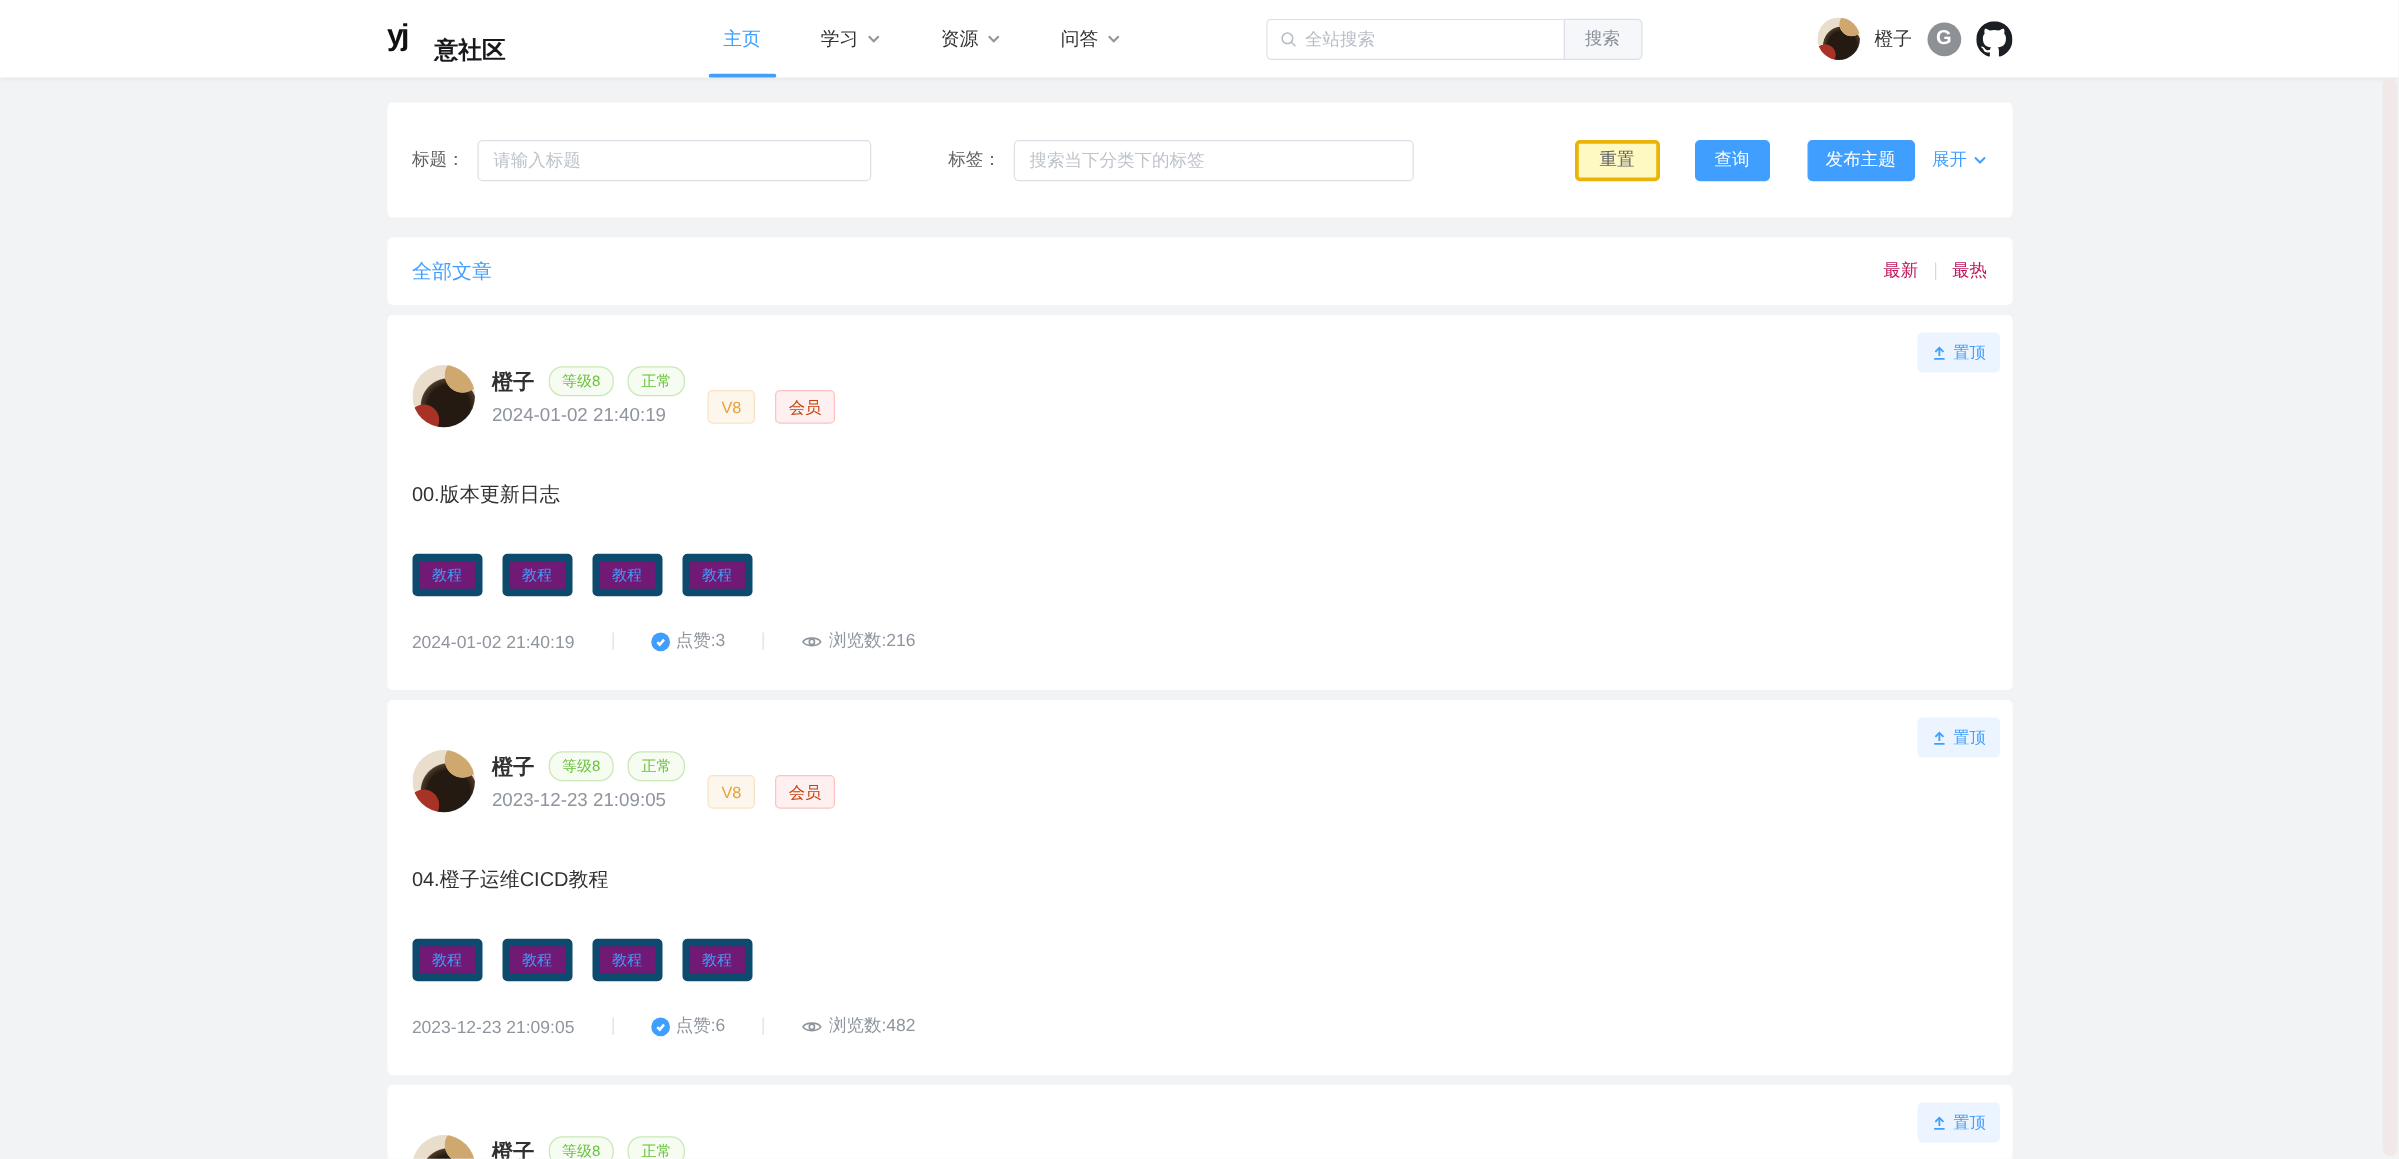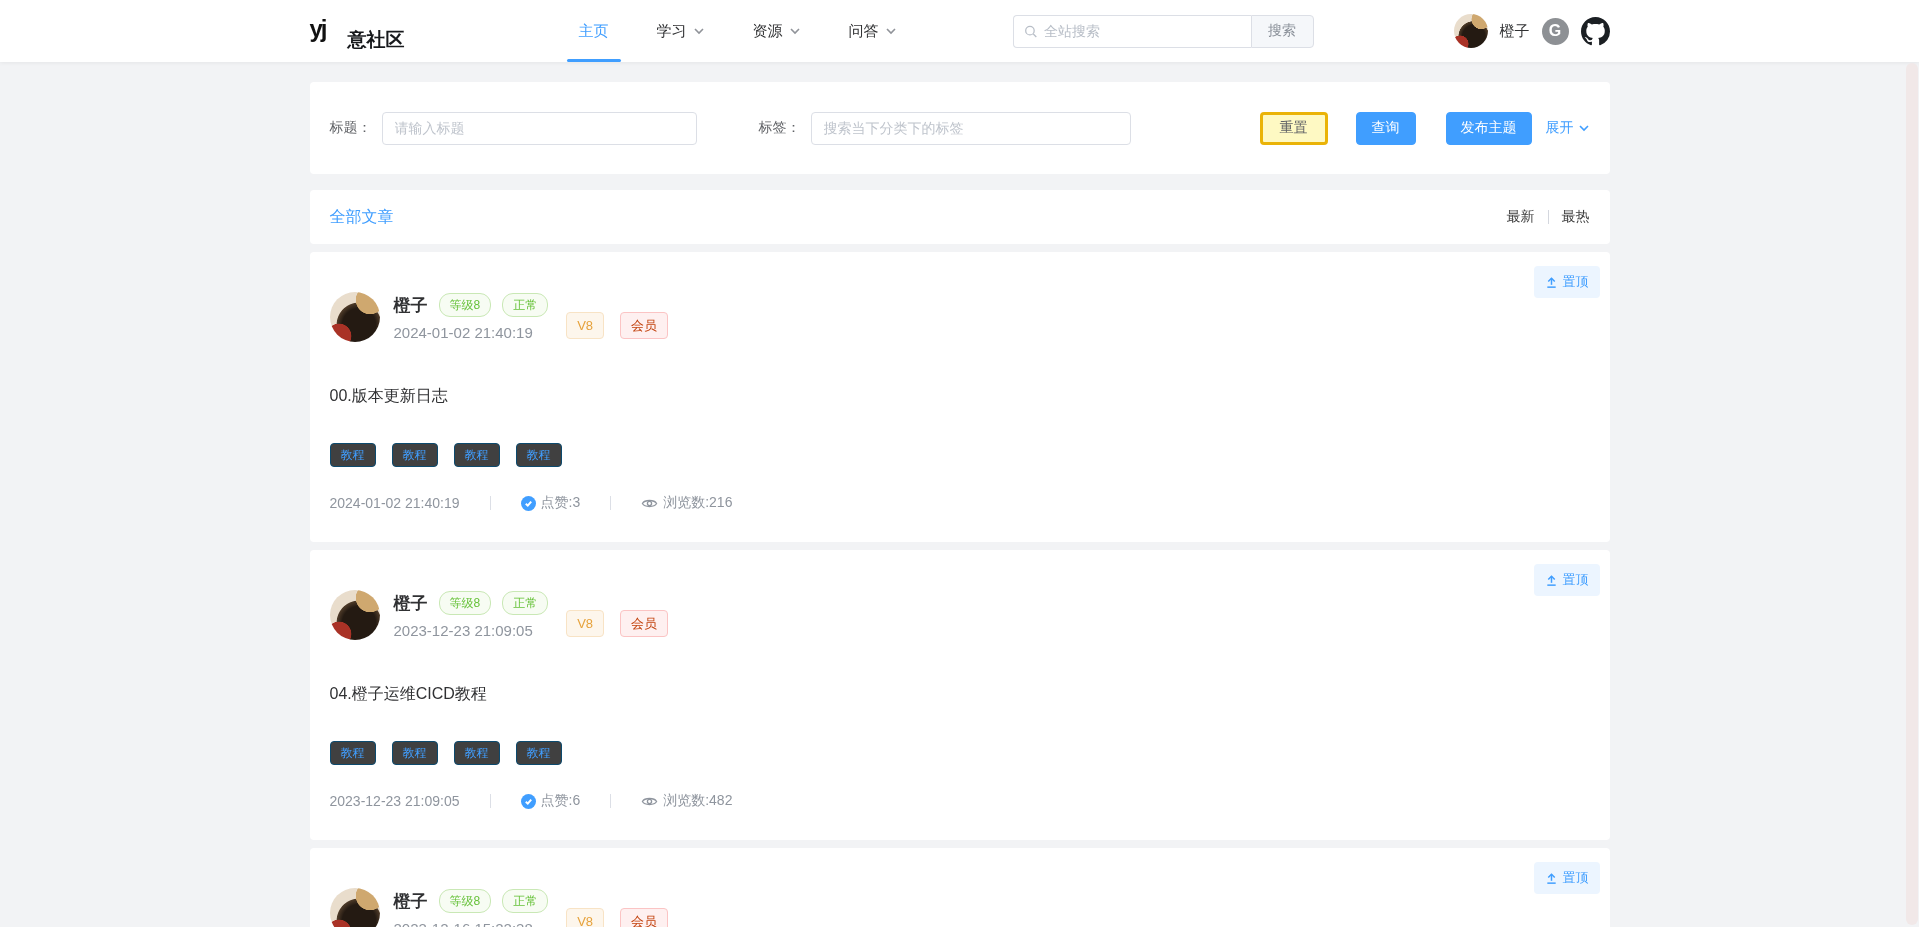--- a/index.html
+++ b/index.html
@@ -97,21 +97,21 @@
     margin-left:14px; color:#409eff; font-size:14px; cursor:pointer;
     display:inline-flex; align-items:center; gap:4px;
   }
   .expand-link .chev { stroke:#409eff; }
   
   .list-bar {
     margin-top:16px; background:#fff; border-radius:4px; height:54px;
     display:flex; align-items:center; padding:0 20px;
   }
   .list-title { color:#409eff; font-size:16px; cursor:pointer; }
-  .sort-group { margin-left:auto; display:flex; align-items:center; font-size:14px; color:#404040; }
+  .sort-group { margin-left:auto; display:flex; align-items:center; font-size:14px; color:#be185d; }
   .sort-item { cursor:pointer; }
   .sort-sep { width:1px; height:14px; background:#d4d7de; margin:0 13px; }
   
   .card {
     margin-top:8px; background:#fff; border-radius:4px; position:relative;
     padding:16px 20px 30px 20px;
   }
   .pin-btn {
     position:absolute; top:14px; right:10px;
     background:#ecf5ff; color:#409eff; border:none; border-radius:4px;
@@ -129,21 +129,21 @@
   }
   .badge-success { background:#f7fcf3; border-color:#c9e8b5; color:#67c23a; }
   .post-time { margin-top:7px; font-size:15px; color:#8f959e; }
   .vip-tags { display:flex; align-items:flex-end; gap:16px; margin-left:18px; padding-bottom:3px; }
   .tag-sq { font-size:13px; line-height:1; padding:6px 10px; border-radius:4px; border:1px solid; }
   .tag-warning { background:#fdf6ec; border-color:#f8e3c5; color:#e6a23c; }
   .tag-danger { background:#fef0f0; border-color:#fbc4c4; color:#c2410c; }
   .card-title { margin-top:44px; font-size:16px; color:#303133; cursor:pointer; }
   .tags-row { margin-top:36px; display:flex; gap:16px; }
   .topic-tag {
-    background:#404040; border:1px solid #0c4a6e; color:#409eff;
+    background:#701a75; border:6px solid #0c4a6e; color:#409eff;
     font-size:12px; padding:5px 10px; border-radius:4px; cursor:pointer; line-height:1;
   }
   .card-footer { margin-top:27px; display:flex; align-items:center; font-size:14px; color:#8f959e; }
   .foot-sep { width:1px; height:14px; background:#dcdfe6; margin:0 30px; }
   .like-wrap, .view-wrap { display:flex; align-items:center; gap:5px; }
   .like-icn {
     width:15px; height:15px; border-radius:50%; background:#409eff;
     display:inline-flex; align-items:center; justify-content:center;
   }
   .like-icn svg { width:9px; height:9px; stroke:#fff; fill:none; stroke-width:2.2; }

